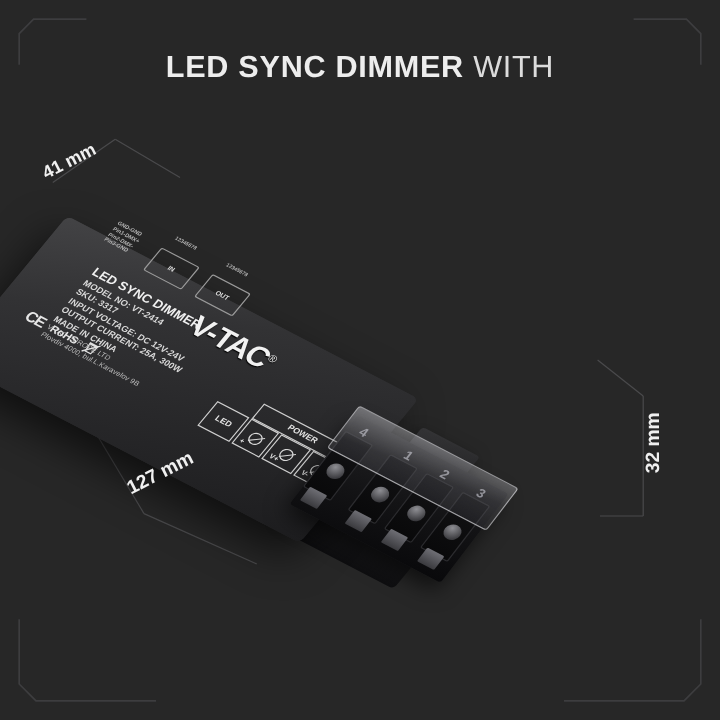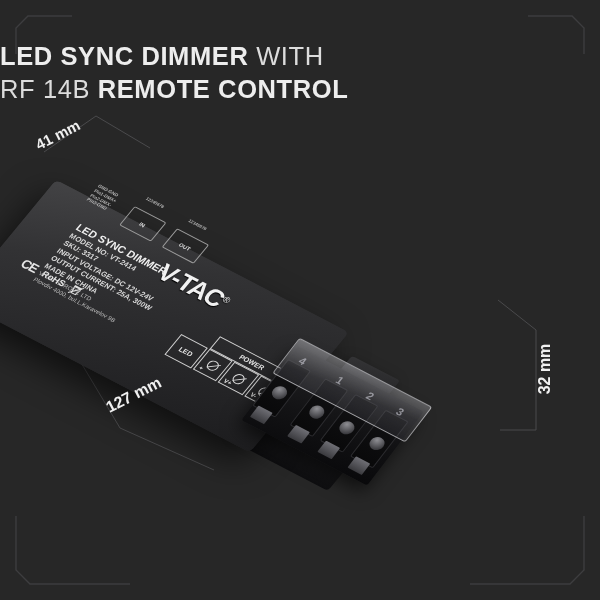--- a/index.html
+++ b/index.html
@@ -14,21 +14,21 @@
   
   .frame-corner { position:absolute; pointer-events:none; }
   .fc-tl { left:14px;  top:14px;  }
   .fc-tr { right:14px; top:14px;  }
   .fc-bl { left:14px;  bottom:14px; }
   .fc-br { right:14px; bottom:14px; }
 
   
   .title-block {
     position:absolute; top:40px; left:0; width:600px;
-    text-align:left; line-height:1.28;
+    text-align:center; line-height:1.28;
     letter-spacing:.6px;
   }
   .title-line { color:#e9e9e9; font-size:25.5px; white-space:nowrap; }
   .t-bold  { font-weight:700; color:#ededed; }
   .t-light { font-weight:300; color:#dcdcdc; }
 
   
   .stage { position:absolute; inset:0; }
 
   .device-wrap {
@@ -230,24 +230,20 @@
 </svg>
 <svg class="frame-corner fc-br" width="120" height="90">
   <path d="M118 20 L118 74 L104 88 L4 88" fill="none" stroke="#3d3d3f" stroke-width="1.4"></path>
 </svg>
 
 <div class="title-block">
   <div class="title-line">
     <span class="t-bold">LED SYNC DIMMER</span>
     <span class="t-light">WITH</span>
   </div>
-  <div class="title-line">
-    <span class="t-light">RF 14B</span>
-    <span class="t-bold">REMOTE CONTROL</span>
-  </div>
 </div>
 
 <div class="stage">
 
   <svg width="600" height="600" style="position:absolute;left:0;top:0">
     <path d="M44 152 L96 116" stroke="#4a4a4c" stroke-width="1"></path>
     <path d="M96 116 L150 148" stroke="#4a4a4c" stroke-width="1"></path>
     <path d="M28 274 L120 428" stroke="#4a4a4c" stroke-width="1"></path>
     <path d="M120 428 L214 470" stroke="#4a4a4c" stroke-width="1"></path>
     <path d="M498 300 L536 330" stroke="#4a4a4c" stroke-width="1"></path>

